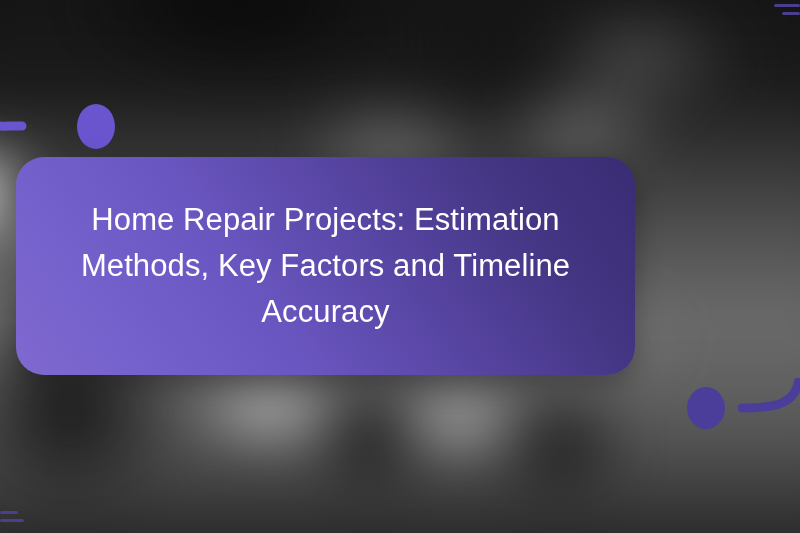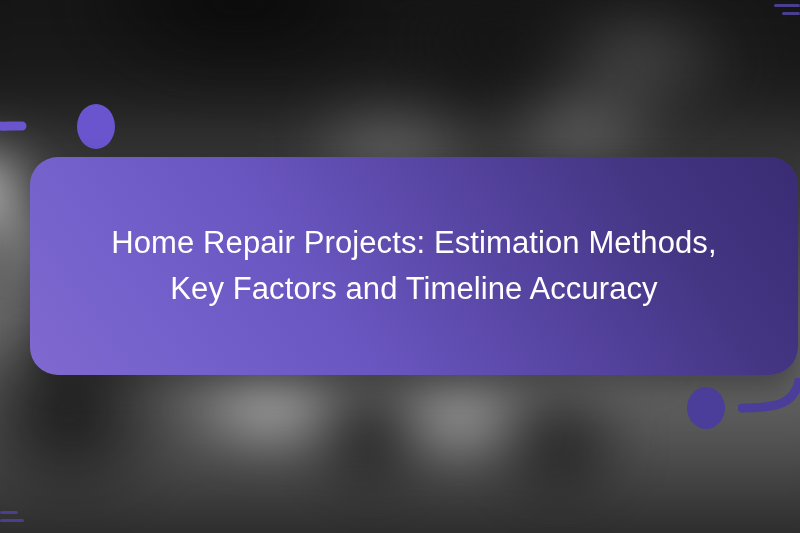--- a/index.html
+++ b/index.html
@@ -68,32 +68,31 @@
   .hairlines.tr { right: 0; top: 4px; }
   .hairlines.bl { left: 0; bottom: 6px; }
   .hairline { height: 3px; border-radius: 2px; background: #4a3e8e; margin-bottom: 5px; }
   .hairlines.tr .hairline { margin-left: auto; }
 
   
   .title-card {
     position: absolute;
     left: 16px;
     top: 157px;
-    width: 768px;
+    width: 619px;
     height: 218px;
     border-radius: 28px;
     background: linear-gradient(55deg, #8069d0 0%, #7461cb 18%, #6a56c0 38%,
                                        #55439f 62%, #453684 80%, #3a2b74 100%);
     box-shadow: 0 10px 28px rgba(0,0,0,.32);
     display: flex;
     align-items: center;
     justify-content: center;
     box-sizing: border-box;
     padding: 0 44px;
-    margin-left: 14px;
   }
   .title-text {
     color: #ffffff;
     font-size: 31px;
     line-height: 46px;
     font-weight: 400;
     text-align: center;
     letter-spacing: .1px;
     max-width: 640px;
   }

